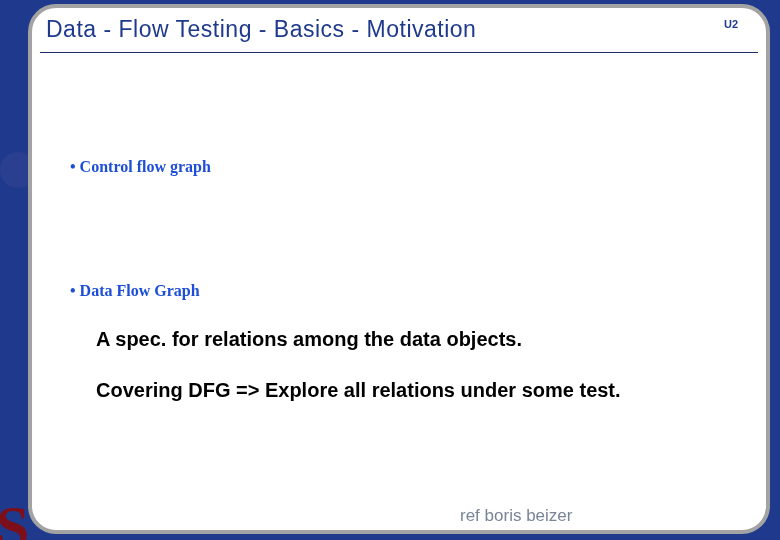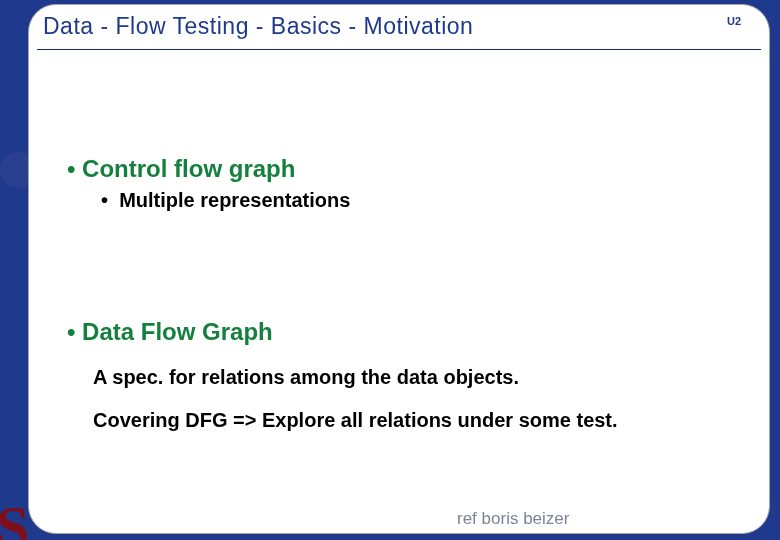--- a/index.html
+++ b/index.html
@@ -6,21 +6,21 @@
   html, body { width: 780px; height: 540px; font-family: Arial, Helvetica, sans-serif; }
   body { background: #1f3a8c; position: relative; overflow: hidden; }
 
   .slide {
     position: absolute;
     left: 28px;
     top: 4px;
     width: 742px;
     height: 530px;
     background: #ffffff;
-    border: 1px solid #a3a3a3;
+    border: 4px solid #a3a3a3;
     border-radius: 28px;
   }
 
   .header {
     position: absolute;
     left: 0; right: 0;
     padding: 8px 20px 4px 14px;
     display: flex;
     justify-content: space-between;
     align-items: flex-start;
@@ -48,40 +48,41 @@
   }
 
   .content {
     position: absolute;
     top: 150px;
     left: 38px;
     right: 38px;
   }
 
   .bullet-l1 {
-    color: #15803d;
-    font-size: 24px;
+    color: #1d4ed8;
+    font-size: 16px;
     font-weight: bold;
     margin-bottom: 6px;
+    font-family: Liberation Serif, serif;
   }
   .bullet-l2 {
     color: #000;
     font-size: 20px;
     font-weight: bold;
     margin-left: 34px;
   }
 
   .section2 { margin-top: 106px; }
 
   .para {
     color: #000;
     font-size: 20px;
     font-weight: bold;
     margin-left: 26px;
-    margin-top: 20px;
+    margin-top: 28px;
   }
 
   .footer-ref {
     position: absolute;
     bottom: 4px;
     left: 428px;
     color: #7a8598;
     font-size: 17px;
     margin-top: 43px;
   }
@@ -116,21 +117,20 @@
 
   <div class="header">
     <div class="title">Data - Flow Testing   -  Basics  - Motivation</div>
     <div class="badge">U2</div>
   </div>
 
   <div class="hr"></div>
 
   <div class="content">
     <div class="bullet-l1">• <span>Control flow graph</span></div>
-    <div class="bullet-l2">•&nbsp;&nbsp;<span>Multiple representations</span></div>
 
     <div class="section2">
       <div class="bullet-l1">• <span>Data Flow Graph</span></div>
       <div class="para">A spec. for relations among the data objects.</div>
       <div class="para">Covering DFG  =&gt; Explore all relations under some test.</div>
     </div>
   </div>
 
   <div class="footer-ref">ref boris beizer</div>
 </div>

